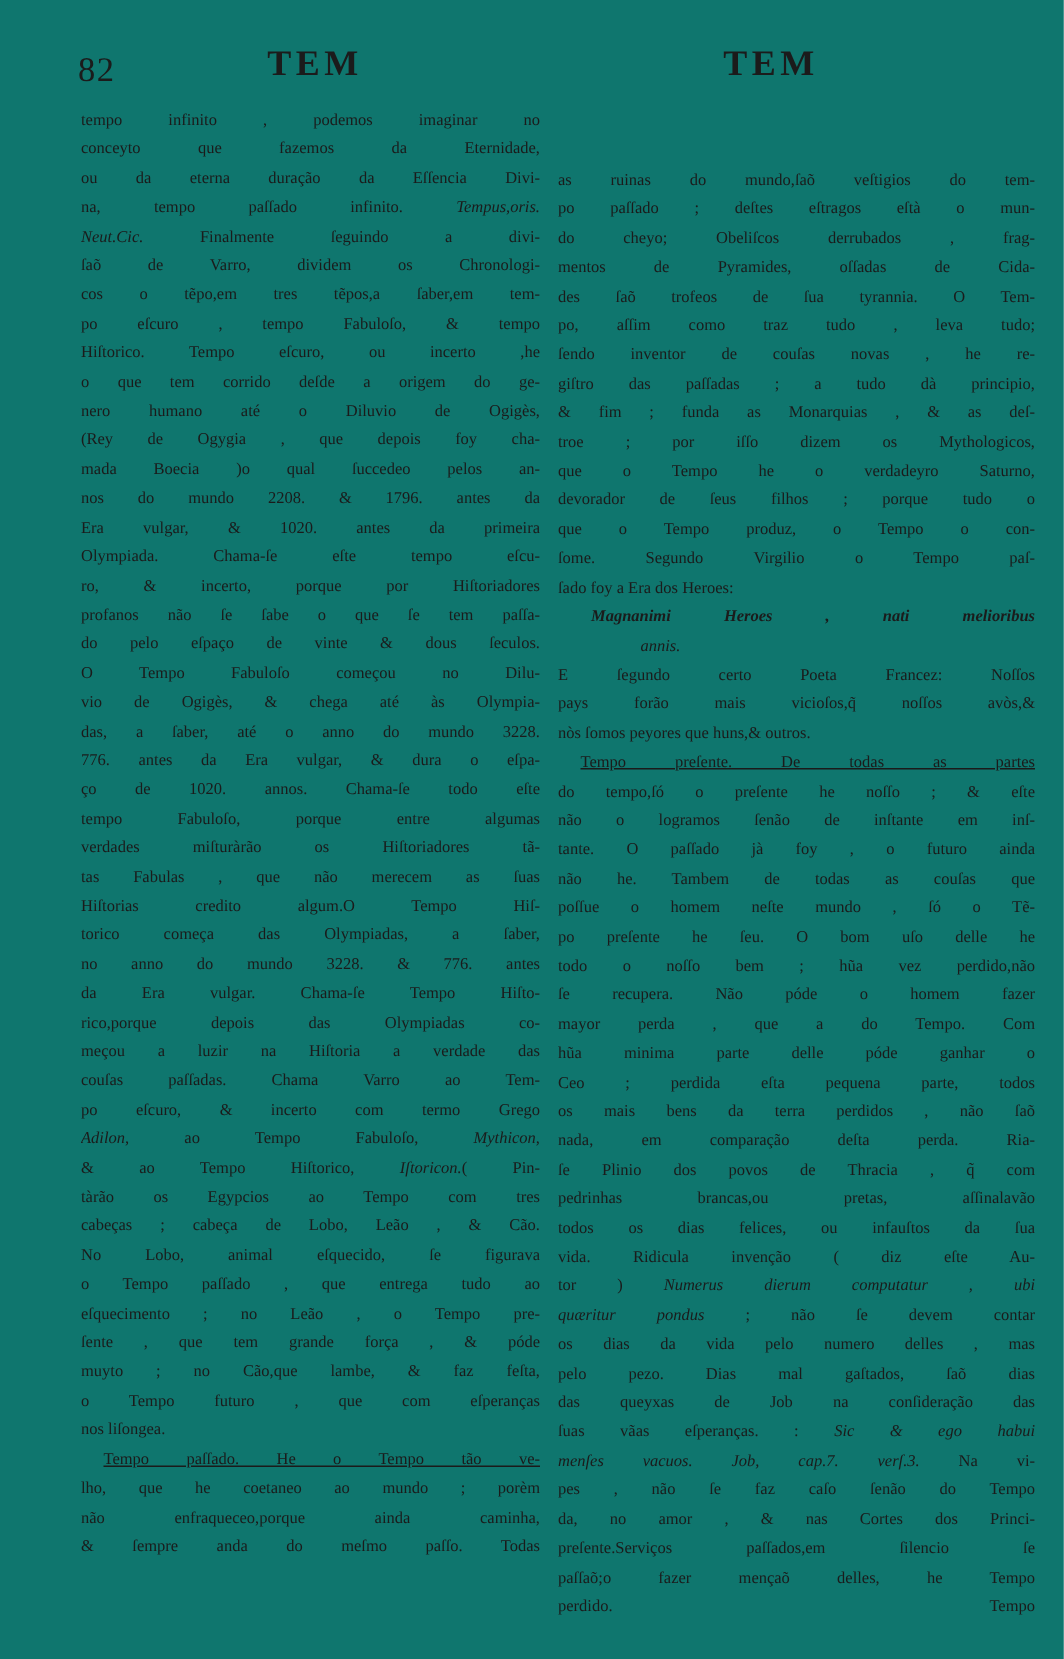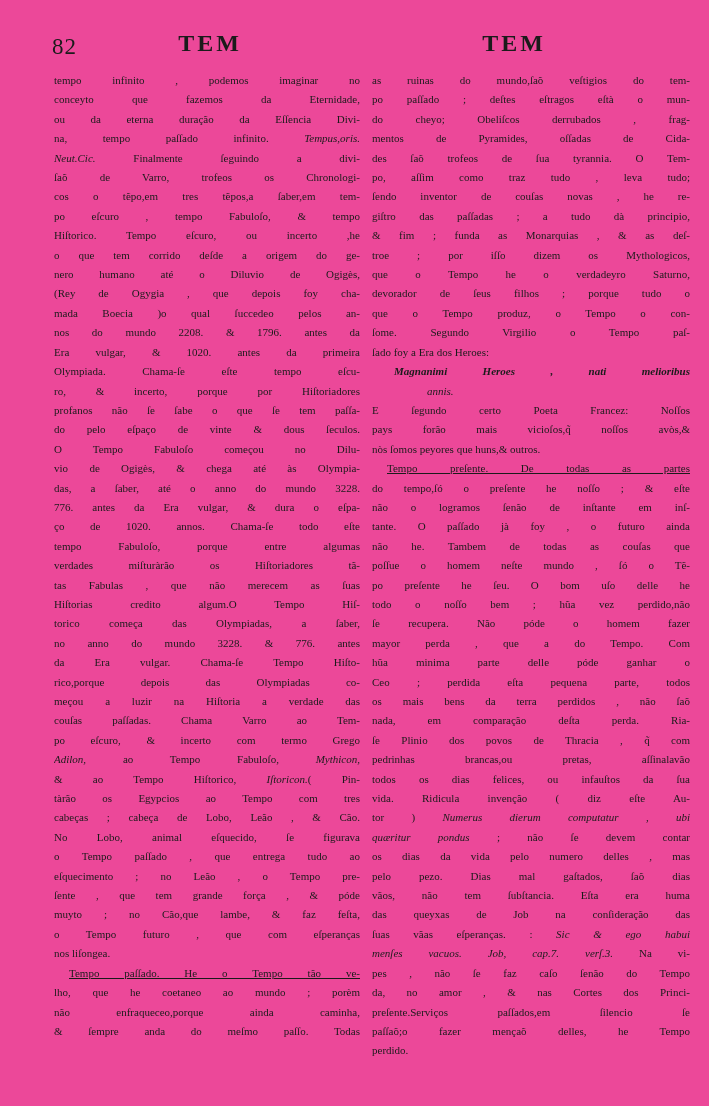--- a/index.html
+++ b/index.html
@@ -21,50 +21,50 @@
     font-size: 24px; font-weight: bold; letter-spacing: 3px;
     transform: translateX(-50%);
   }
   .rh-left  { left: 210px; }
   .rh-right { left: 514px; }
   .col {
     position: absolute; top: 71px;
     font-size: 11px; line-height: 19.42px;
   }
   .col-left  { left: 54px;  width: 306px; }
-  .col-right { left: 372px; width: 318px; }
+  .col-right { left: 372px; width: 318px; margin-top: 40px; }
   .line {
     height: 19.42px; overflow: hidden;
     text-align: justify; text-align-last: justify;
     white-space: normal;
   }
   .line.end { text-align-last: left; }
   .line.ind1 { padding-left: 15px; text-decoration: underline; }
   .line.ind2 { padding-left: 22px; font-weight: bold; }
   .line.ind3 { padding-left: 55px; }
   .line.catch {
     display: flex; justify-content: space-between;
-    text-align: left; text-align-last: left; flex-direction: column;
+    text-align: left; text-align-last: left;
   }
   .line em { font-style: italic; }
 </style>
 </head>
 <body>
 
-<div class="page" style="background: #ec4899; color: rgb(27, 27, 27);">
+<div class="page" style="background: #0f766e; color: rgb(27, 27, 27);">
   <span class="pagenum">82</span>
   <span class="rh rh-left">TEM</span>
   <span class="rh rh-right">TEM</span>
   <div class="col col-left">
       <div class="line"><span>tempo infinito , podemos imaginar no</span></div>
       <div class="line"><span>conceyto que fazemos da Eternidade,</span></div>
       <div class="line"><span>ou da eterna duração da Eſſencia Divi-</span></div>
       <div class="line"><span>na, tempo paſſado infinito. </span><em>Tempus,oris.</em></div>
       <div class="line"><em>Neut.Cic.</em><span> Finalmente ſeguindo a divi-</span></div>
-      <div class="line"><span>ſaõ de Varro, trofeos os Chronologi-</span></div>
+      <div class="line"><span>ſaõ de Varro, dividem os Chronologi-</span></div>
       <div class="line"><span>cos o tẽpo,em tres tẽpos,a ſaber,em tem-</span></div>
       <div class="line"><span>po eſcuro , tempo Fabuloſo, &amp; tempo</span></div>
       <div class="line"><span>Hiſtorico. Tempo eſcuro, ou incerto ,he</span></div>
       <div class="line"><span>o que tem corrido deſde a origem do ge-</span></div>
       <div class="line"><span>nero humano até o Diluvio de Ogigès,</span></div>
       <div class="line"><span>(Rey de Ogygia , que depois foy cha-</span></div>
       <div class="line"><span>mada Boecia )o qual ſuccedeo pelos an-</span></div>
       <div class="line"><span>nos do mundo 2208. &amp; 1796. antes da</span></div>
       <div class="line"><span>Era vulgar, &amp; 1020. antes da primeira</span></div>
       <div class="line"><span>Olympiada. Chama-ſe eſte tempo eſcu-</span></div>
@@ -139,21 +139,20 @@
       <div class="line"><span>os mais bens da terra perdidos , não  ſaõ</span></div>
       <div class="line"><span>nada, em comparação deſta perda.  Ria-</span></div>
       <div class="line"><span>ſe Plinio dos  povos de  Thracia , q̃ com</span></div>
       <div class="line"><span>pedrinhas brancas,ou  pretas, aſſinalavão</span></div>
       <div class="line"><span>todos os dias felices, ou  infauſtos da  ſua</span></div>
       <div class="line"><span>vida.  Ridicula invenção ( diz eſte  Au-</span></div>
       <div class="line"><span>tor ) </span><em>Numerus dierum computatur ,  ubi</em></div>
       <div class="line"><em>quæritur pondus</em><span> ; não ſe devem  contar</span></div>
       <div class="line"><span>os dias da vida pelo numero delles , mas</span></div>
       <div class="line"><span>pelo pezo. Dias mal gaſtados, ſaõ  dias</span></div>
-      <div class="line"><span>vãos, não tem ſubſtancia.  Eſta era  huma</span></div>
       <div class="line"><span>das queyxas de Job na  conſideração das</span></div>
       <div class="line"><span>ſuas vãas eſperanças. : </span><em>Sic &amp; ego habui</em></div>
       <div class="line"><em>menſes vacuos. Job, cap.7. verſ.3.</em><span>  Na vi-</span></div>
       <div class="line"><span>pes , não ſe faz caſo ſenão do  Tempo</span></div>
       <div class="line"><span>da, no amor , &amp; nas Cortes  dos  Princi-</span></div>
       <div class="line"><span>preſente.Serviços paſſados,em ſilencio ſe</span></div>
       <div class="line"><span>paſſaõ;o fazer mençaõ delles, he Tempo</span></div>
       <div class="line end catch">
         <span>perdido.</span>
         <span>Tempo</span>

